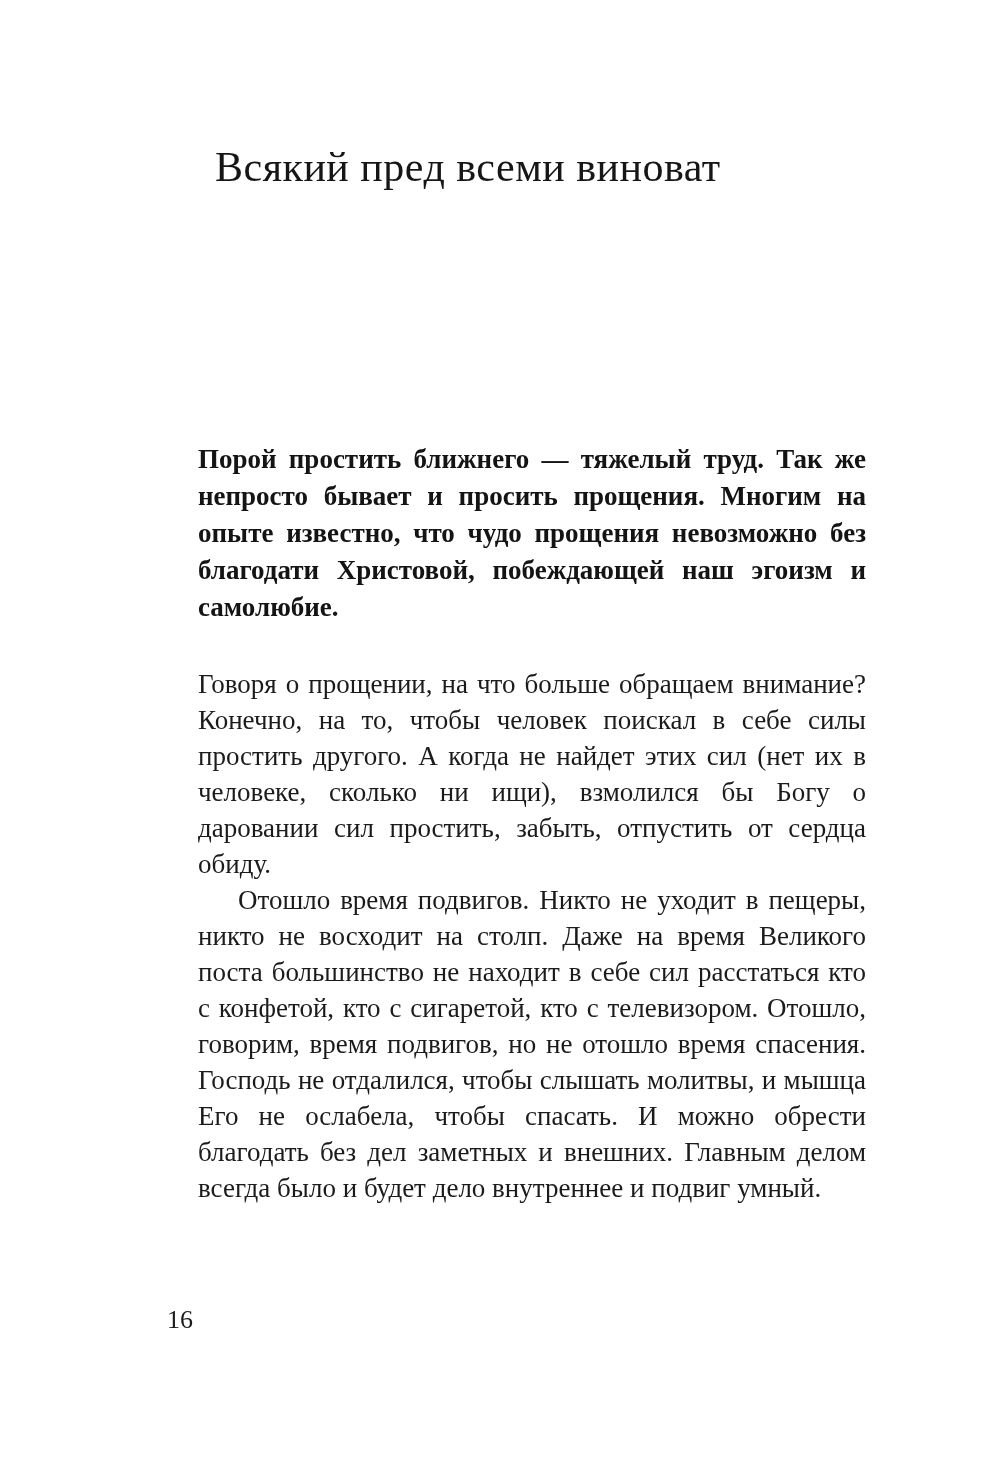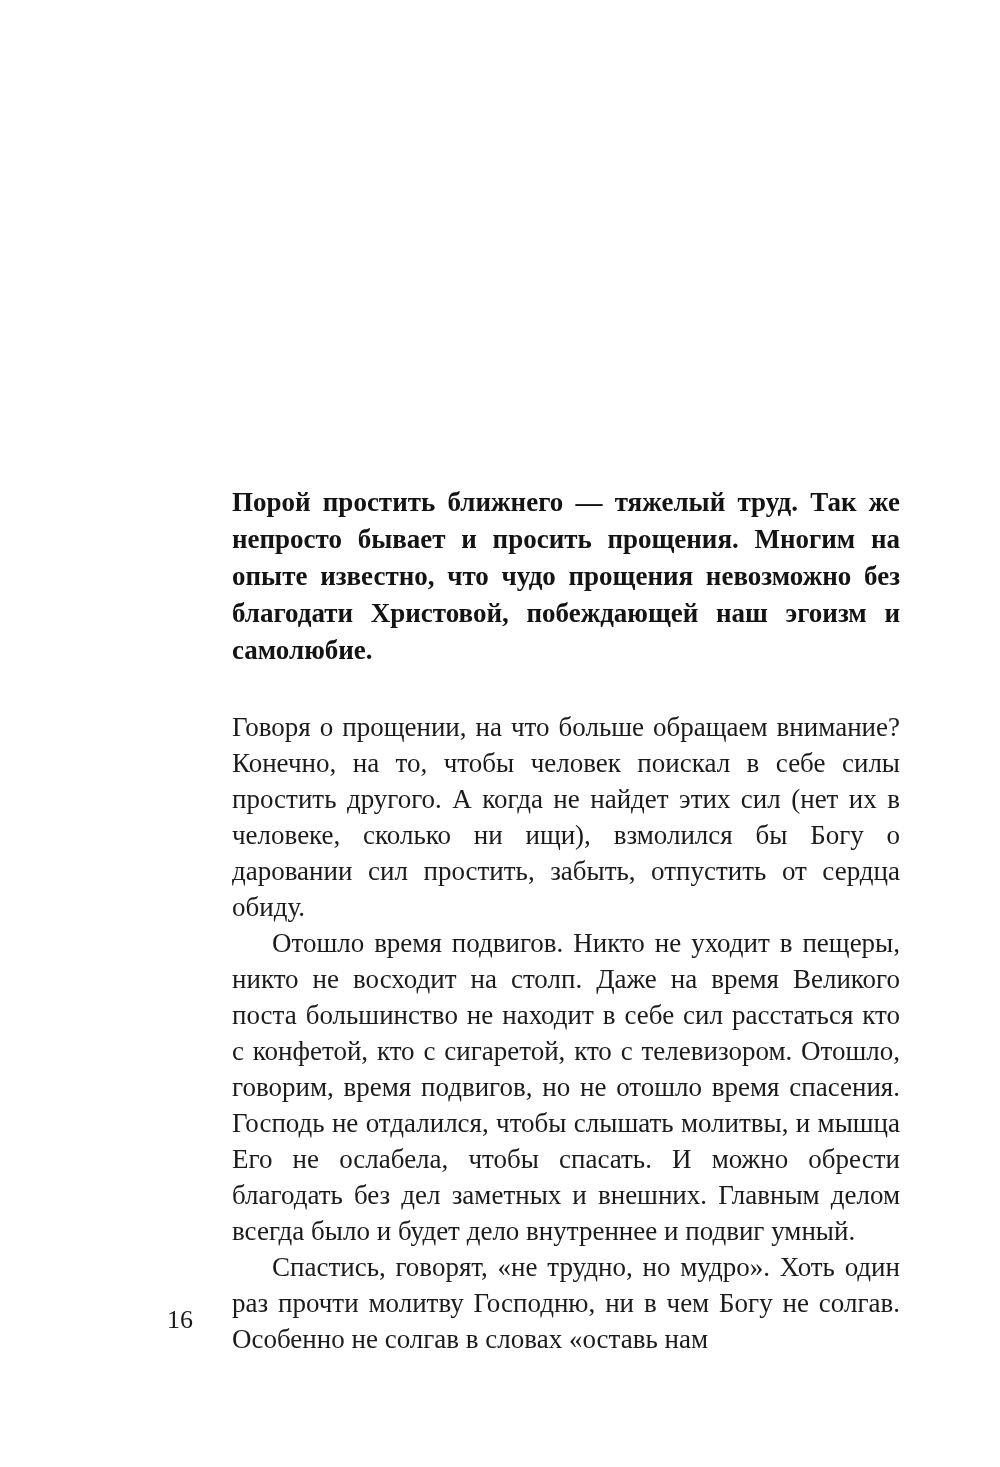--- a/index.html
+++ b/index.html
@@ -28,24 +28,23 @@
     width: 700px;
     font-size: 42px;
     font-weight: 500;
     letter-spacing: 0.5px;
     line-height: 1.15;
     margin: 0;
     color: #161616;
   }
   .text-column {
     position: absolute;
-    left: 232px;
+    left: 198px;
     top: 441px;
     width: 668px;
-    margin-top: 43px;
   }
   .lead-paragraph {
     font-size: 27px;
     font-weight: 700;
     line-height: 37px;
     text-align: justify;
     margin: 0 0 40px 0;
     color: #141414;
   }
   .body-paragraph {
@@ -66,28 +65,28 @@
     font-size: 26px;
     font-weight: 400;
     color: #1b1b1b;
   }
 </style>
 </head>
 <body>
 
 <div class="book-page">
 
+  <h1 class="chapter-title">Всякий пред всеми виноват</h1>
 
   <div class="text-column">
 
     <p class="lead-paragraph">Порой простить ближнего — тяжелый труд. Так же непросто бывает и просить прощения. Многим на опыте известно, что чудо прощения невозможно без благодати Христовой, побеждающей наш эгоизм и самолюбие.</p>
 
     <p class="body-paragraph">Говоря о прощении, на что больше обращаем внимание? Конечно, на то, чтобы человек поискал в себе силы простить другого. А когда не найдет этих сил (нет их в человеке, сколько ни ищи), взмолился бы Богу о даровании сил простить, забыть, отпустить от сердца обиду.</p>
 
     <p class="body-paragraph indented">Отошло время подвигов. Никто не уходит в пещеры, никто не восходит на столп. Даже на время Великого поста большинство не находит в себе сил расстаться кто с конфетой, кто с сигаретой, кто с телевизором. Отошло, говорим, время подвигов, но не отошло время спасения. Господь не отдалился, чтобы слышать молитвы, и мышца Его не ослабела, чтобы спасать. И можно обрести благодать без дел заметных и внешних. Главным делом всегда было и будет дело внутреннее и подвиг умный.</p>
 
-    <p class="body-paragraph indented">Спастись, говорят, «не трудно, но мудро». Хоть один раз прочти молитву Господню, ни в чем Богу не солгав. Особенно не солгав в словах «оставь нам</p>
 
   </div>
 
   <div class="page-number">16</div>
 
 </div>
 
 </body></html>

